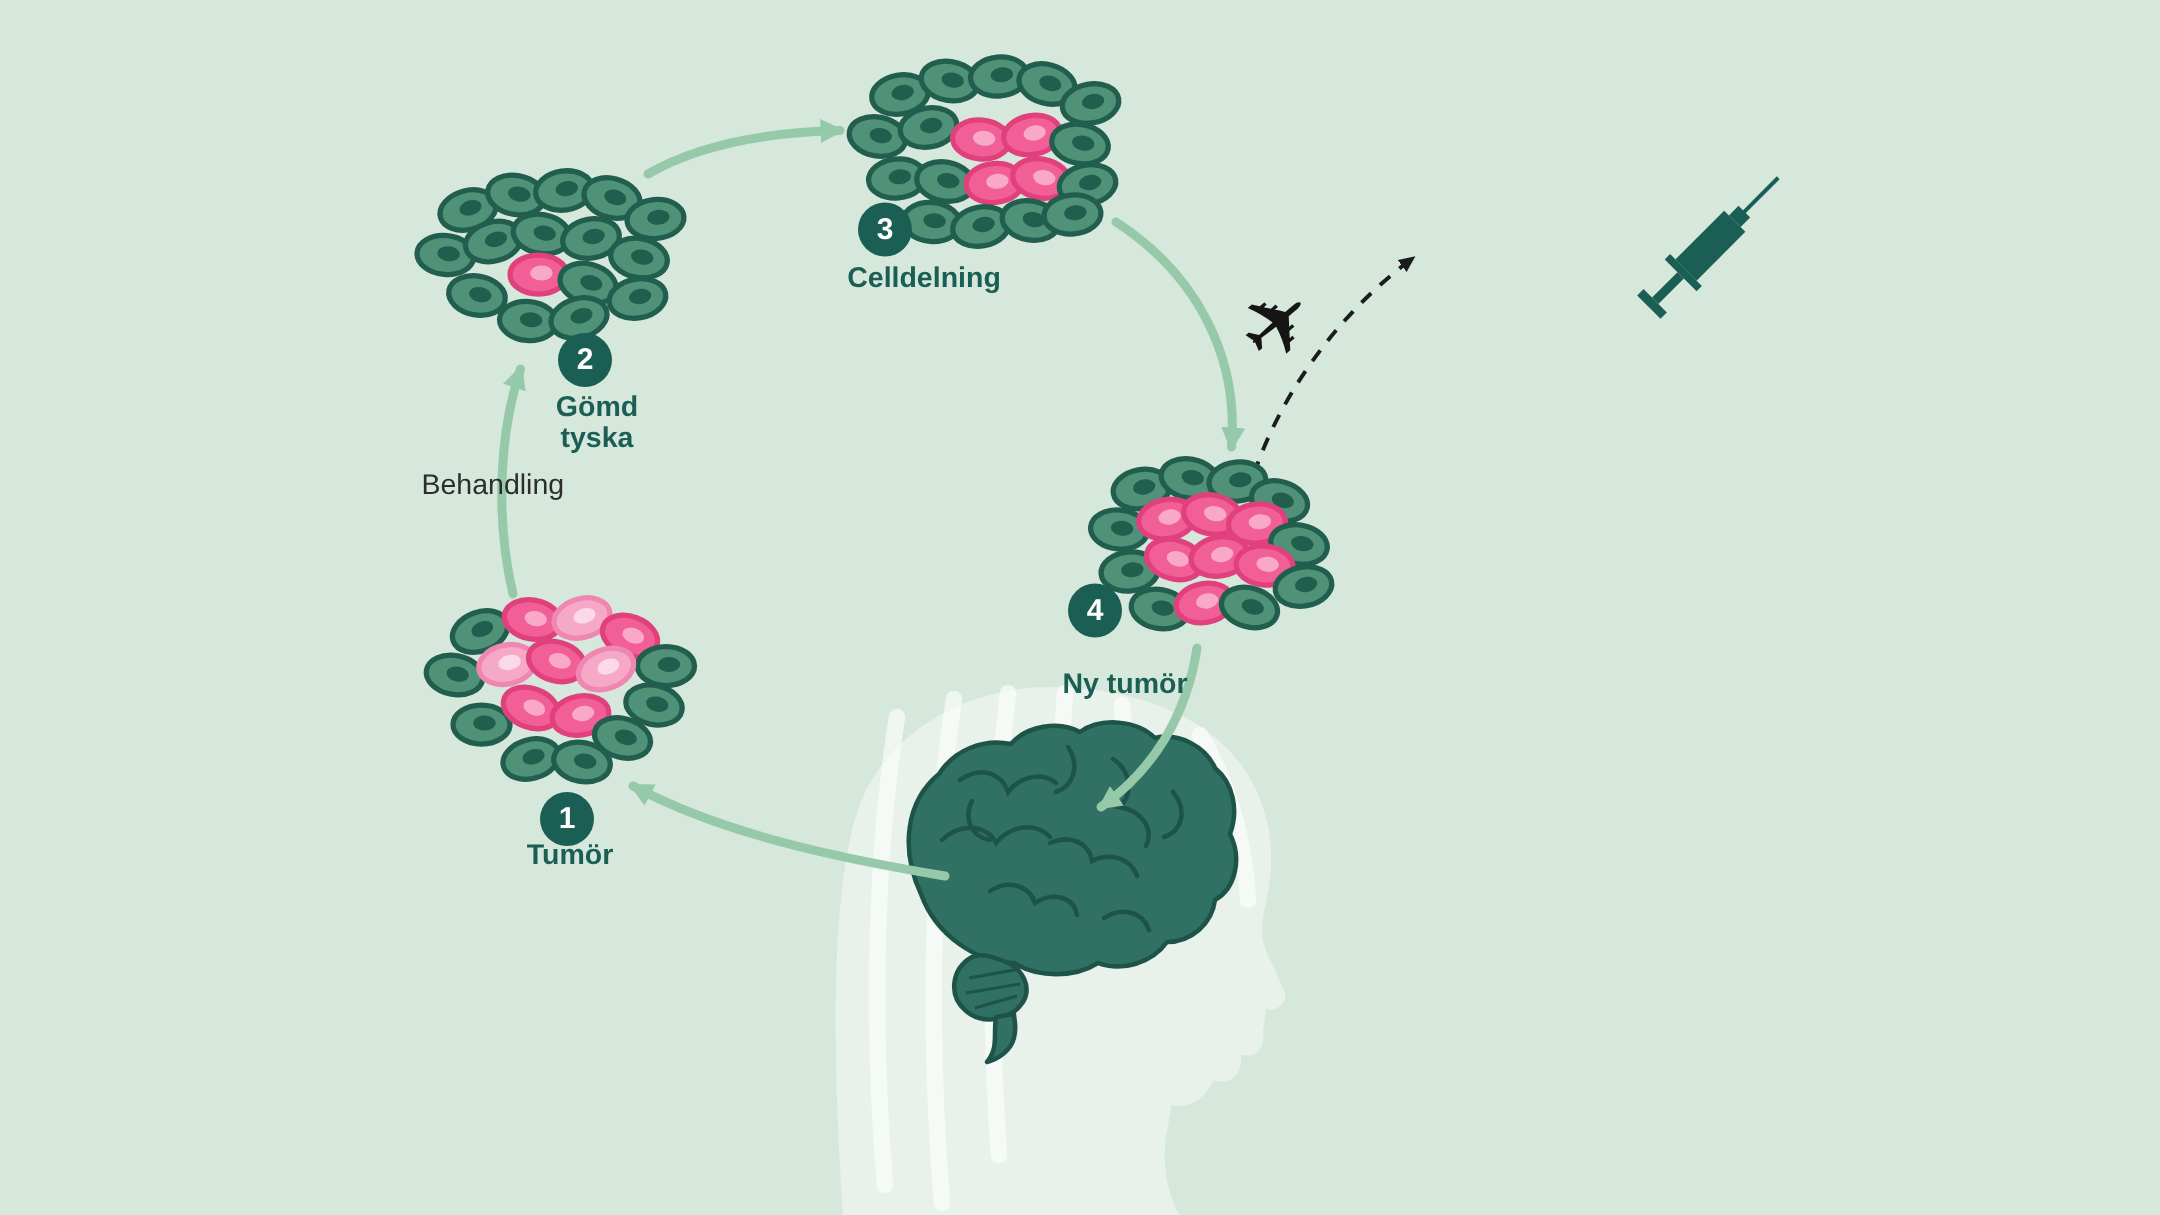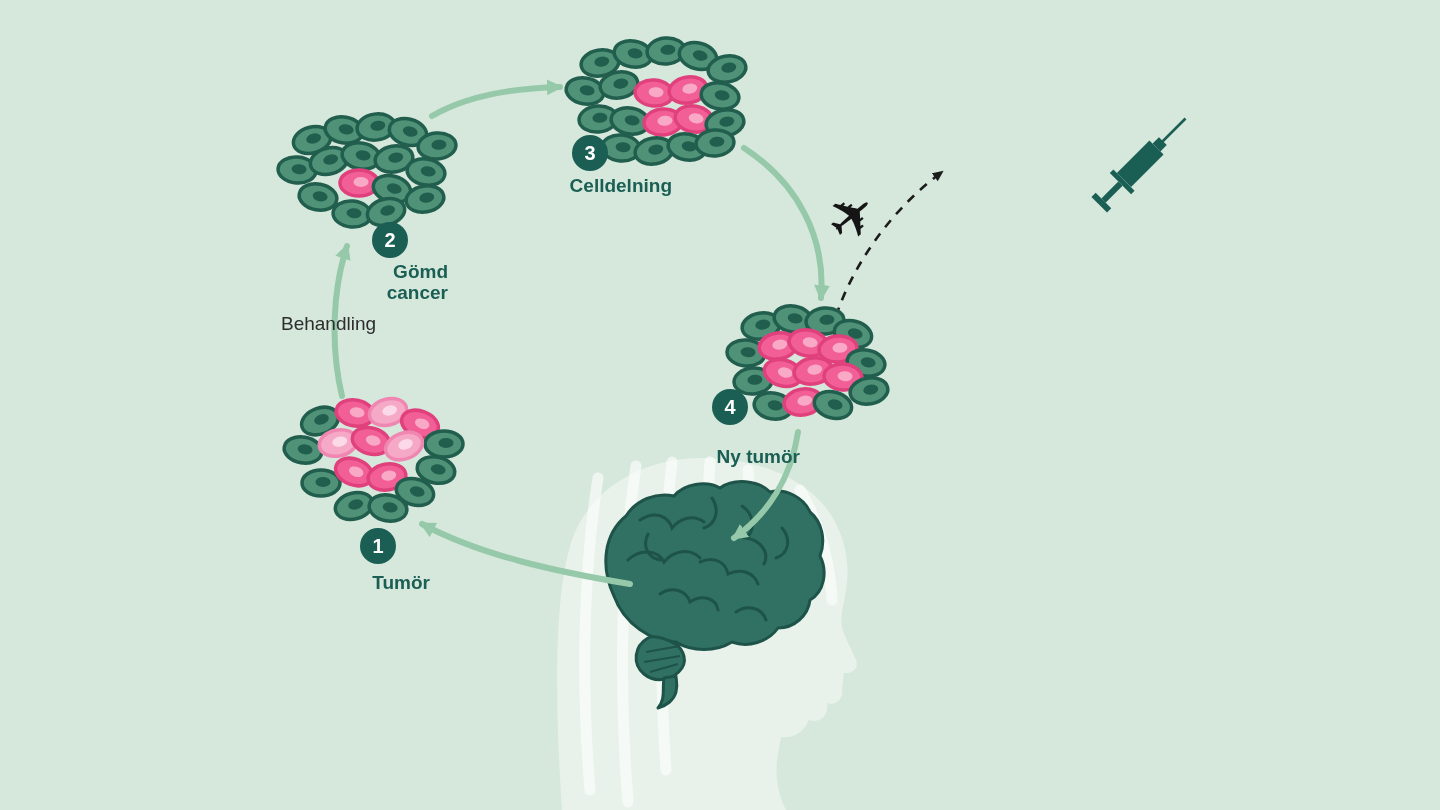--- a/index.html
+++ b/index.html
@@ -35,22 +35,22 @@
   .nuc-l{fill:var(--cell-lightpink-nucleus)}
   .syr{fill:var(--syringe)}
   .badge{position:absolute;width:36px;height:36px;border-radius:50%;background:var(--badge-bg);
          color:var(--badge-text);font-weight:bold;font-size:20px;display:flex;
          align-items:center;justify-content:center}
   #badge1{left:360px;top:528px}
   #badge2{left:372px;top:222px}
   #badge3{left:572px;top:135px}
   #badge4{left:712px;top:389px}
   .step-label{position:absolute;color:var(--label-text);font-weight:bold;font-size:19px;
-              text-align:right;line-height:21px}
-  #label1{left:330px;top:572px;width:100px}
+              text-align:center;line-height:21px}
+  #label1{left:330px;top:560px;width:100px}
   #label2{left:348px;top:261px;width:100px}
   #label3{left:560px;top:175px;width:112px}
   #label4{left:700px;top:446px;width:100px}
   .treatment{position:absolute;left:281px;top:313px;font-size:19px;font-weight:normal;color:var(--treatment-text)}
   .annotation{position:absolute;left:963px;top:129px;width:214px;font-size:11.5px;
               line-height:14.8px;font-weight:bold;color:var(--annotation-text)}
   .plane{position:absolute;left:828px;top:188px;font-size:58px;line-height:1;
          color:var(--plane);transform:rotate(-40deg)}
 </style>
 </head>
@@ -407,21 +407,21 @@
       <rect class="syr" x="17" y="-15" width="5" height="30"></rect>
       <rect class="syr" x="22" y="-3" width="24" height="6"></rect>
       <rect class="syr" x="46" y="-11" width="6" height="22"></rect>
     </g>
   </svg>
 
   <div class="badge" id="badge1">1</div>
   <div class="step-label" id="label1">Tumör</div>
 
   <div class="badge" id="badge2">2</div>
-  <div class="step-label" id="label2">Gömd cancer</div>
+  <div class="step-label" id="label2">Gömd tyska</div>
 
   <div class="badge" id="badge3">3</div>
   <div class="step-label" id="label3">Celldelning</div>
 
   <div class="badge" id="badge4">4</div>
   <div class="step-label" id="label4">Ny tumör</div>
 
   <div class="treatment">Behandling</div>
 
   <div class="plane">✈</div>

